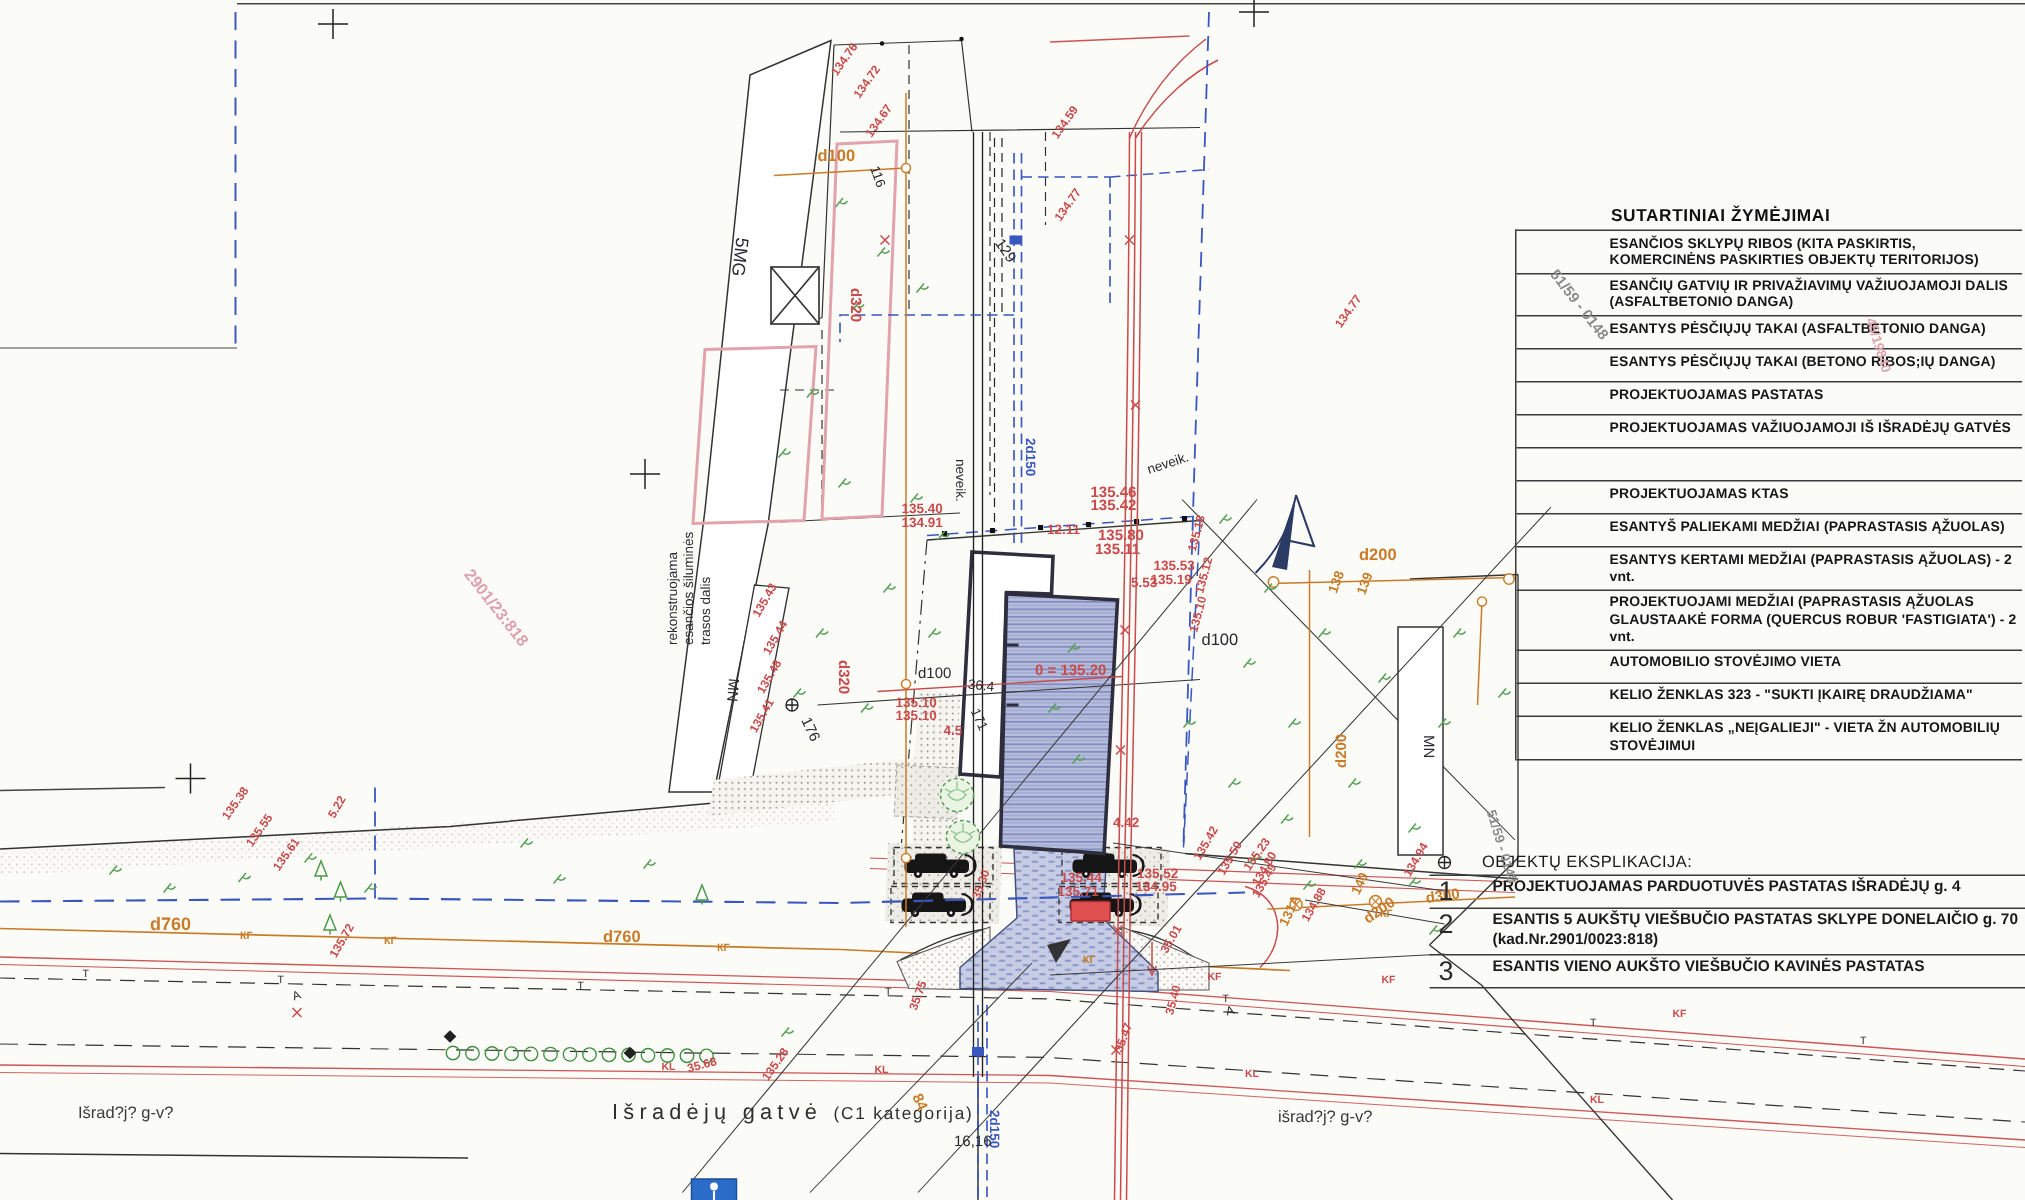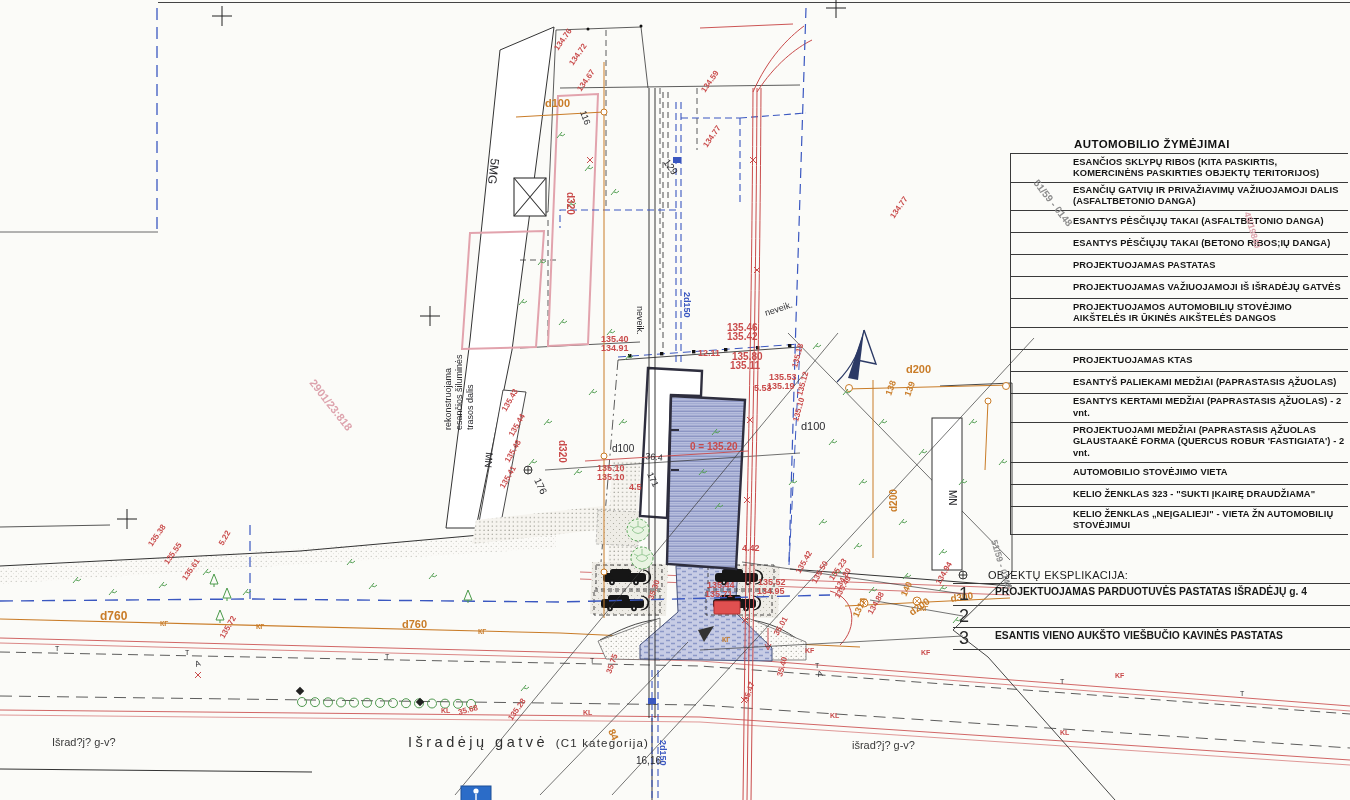--- a/index.html
+++ b/index.html
@@ -11,21 +11,21 @@
   .pl{font-family:"Liberation Sans",sans-serif;font-weight:600}
   text.red{fill:#c94b4b}
   text.orange{fill:#c97c28}
   text.blue{fill:#3a57c0}
   text.black{fill:#2a2a2e;font-weight:500}
   text.pink{fill:#dda3ad}
   text.gray{fill:#8c8c8c}
   .legend{position:absolute;left:1010px;top:138px;width:338px;z-index:3}
   .lg-title{font-size:11.5px;font-weight:700;letter-spacing:.4px;margin:0 0 3px 64px;color:#111}
   .lg-rows{border-top:1.2px solid #3a3a3a;border-left:1.2px solid #3a3a3a}
-  .lg-row{display:flex;align-items:center;border-bottom:1.2px solid #3a3a3a;min-height:21px;background:transparent}
+  .lg-row{display:flex;align-items:flex-start;border-bottom:1.2px solid #3a3a3a;min-height:21px;background:transparent}
   .lg-sw{flex:0 0 54px;border-right:1.2px solid #3a3a3a;position:relative}
   .lg-sw svg{position:absolute;inset:0;width:100%;height:100%}
   .lg-lbl{flex:1;padding:2.5px 2px 2.5px 7px;font-size:9.3px;font-weight:700;line-height:1.22;letter-spacing:.1px;color:#161616}
   .expl{position:absolute;left:953px;top:569px;width:397px;z-index:3}
   .expl-title{font-size:11px;font-weight:400;margin:0 0 2px 35px;letter-spacing:.3px}
   .expl-row{display:flex;border-top:1.2px solid #3a3a3a;padding:1px 0 2px 0}
   .expl-row:last-child{border-bottom:1.2px solid #3a3a3a}
   .expl-no{flex:0 0 36px;font-size:18px;font-weight:400;color:#2a2a2a;line-height:1;padding-left:6px}
   .expl-text{flex:1;font-size:10.3px;font-weight:700;line-height:1.25;padding-top:1px}
   .street-name{position:absolute;left:408px;top:734px;font-size:14.5px;letter-spacing:3.5px;color:#2f2f2f;z-index:2;font-weight:500;white-space:nowrap}
@@ -530,21 +530,21 @@
 
 <svg id="plan-top" width="1350" height="800" viewBox="0 0 1350 800">
   <g id="top-labels">
         <text x="1033" y="183" transform="rotate(52 1033 183)" class="pl gray" font-size="10">51/59 - 0148</text>
         <text x="991" y="541" transform="rotate(73 991 541)" class="pl gray" font-size="9">51/59 - 0148</text>
         <text x="1244" y="213" transform="rotate(73 1244 213)" class="pl pink" font-size="9">45/19840</text>
       </g>
 </svg>
 
 <div class="legend">
-  <div class="lg-title">AUTOMOBILIO ŽYMĖJIMAI</div>
+  <div class="lg-title">SUTARTINIAI ŽYMĖJIMAI</div>
   <div class="lg-rows">
         <div class="lg-row">
           <span class="lg-sw">
             <svg viewBox="0 0 56 26" preserveAspectRatio="none">
               <use href="#sw-boundary"></use>
             </svg>
           </span>
           <span class="lg-lbl">ESANČIOS SKLYPŲ RIBOS (KITA PASKIRTIS, KOMERCINĖNS PASKIRTIES OBJEKTŲ TERITORIJOS)</span>
         </div>
         <div class="lg-row">
@@ -579,28 +579,20 @@
           </span>
           <span class="lg-lbl">PROJEKTUOJAMAS PASTATAS</span>
         </div>
         <div class="lg-row">
           <span class="lg-sw">
             <svg viewBox="0 0 56 26" preserveAspectRatio="none">
               <use href="#sw-driveway-projected"></use>
             </svg>
           </span>
           <span class="lg-lbl">PROJEKTUOJAMAS VAŽIUOJAMOJI IŠ IŠRADĖJŲ GATVĖS</span>
-        </div>
-        <div class="lg-row">
-          <span class="lg-sw">
-            <svg viewBox="0 0 56 26" preserveAspectRatio="none">
-              <use href="#sw-parking-surface"></use>
-            </svg>
-          </span>
-          <span class="lg-lbl">PROJEKTUOJAMOS AUTOMOBILIŲ STOVĖJIMO AIKŠTELĖS IR ŪKINĖS AIKŠTELĖS DANGOS</span>
         </div>
         <div class="lg-row">
           <span class="lg-sw">
             <svg viewBox="0 0 56 26" preserveAspectRatio="none">
               <use href="#sw-footpath-projected"></use>
             </svg>
           </span>
         </div>
         <div class="lg-row">
           <span class="lg-sw">
@@ -663,20 +655,21 @@
 
 <div class="expl">
   <div class="expl-title">OBJEKTŲ EKSPLIKACIJA:</div>
   <div class="expl-rows">
         <div class="expl-row">
           <span class="expl-no">1</span>
           <span class="expl-text">PROJEKTUOJAMAS PARDUOTUVĖS PASTATAS IŠRADĖJŲ g. 4</span>
         </div>
         <div class="expl-row">
           <span class="expl-no">2</span>
+          <span class="expl-text">ESANTIS  5 AUKŠTŲ VIEŠBUČIO PASTATAS SKLYPE DONELAIČIO g. 70 (kad.Nr.2901/0023:818)</span>
         </div>
         <div class="expl-row">
           <span class="expl-no">3</span>
           <span class="expl-text">ESANTIS  VIENO AUKŠTO VIEŠBUČIO KAVINĖS PASTATAS</span>
         </div>
       </div>
 </div>
 
 <div class="street-name">
   <span>Išradėjų gatvė</span>

